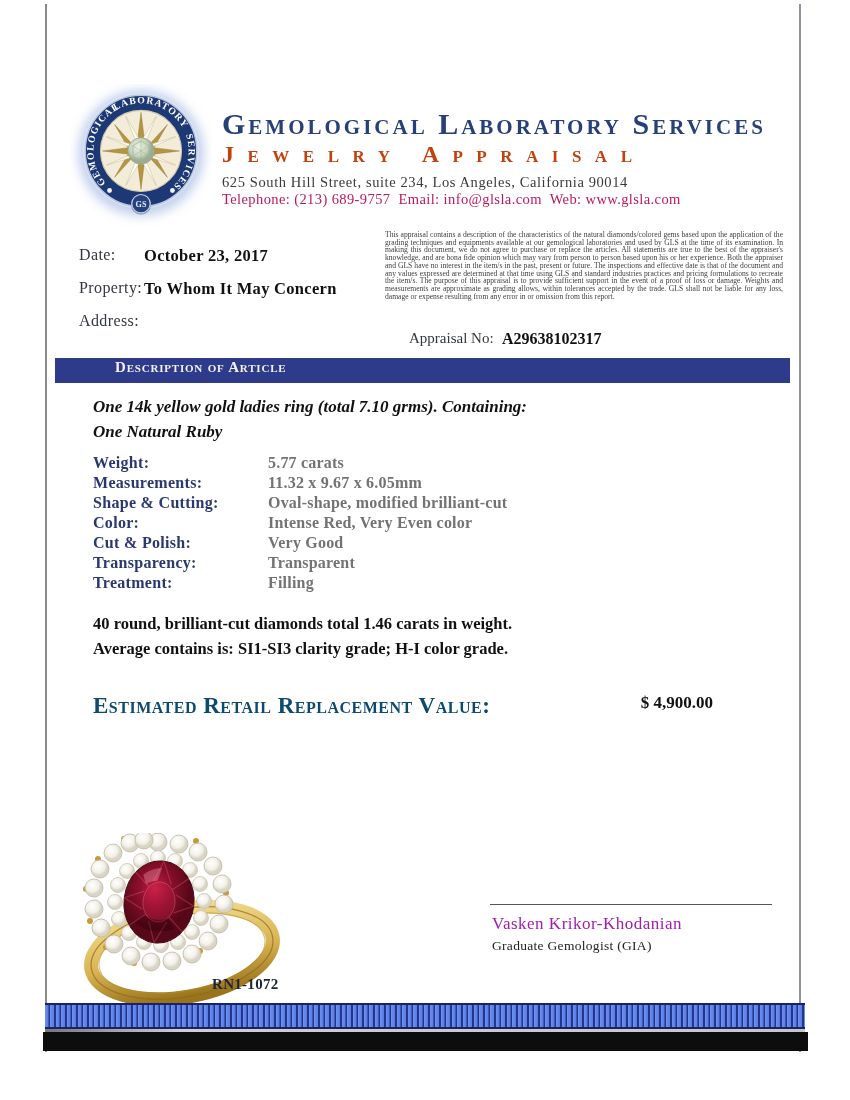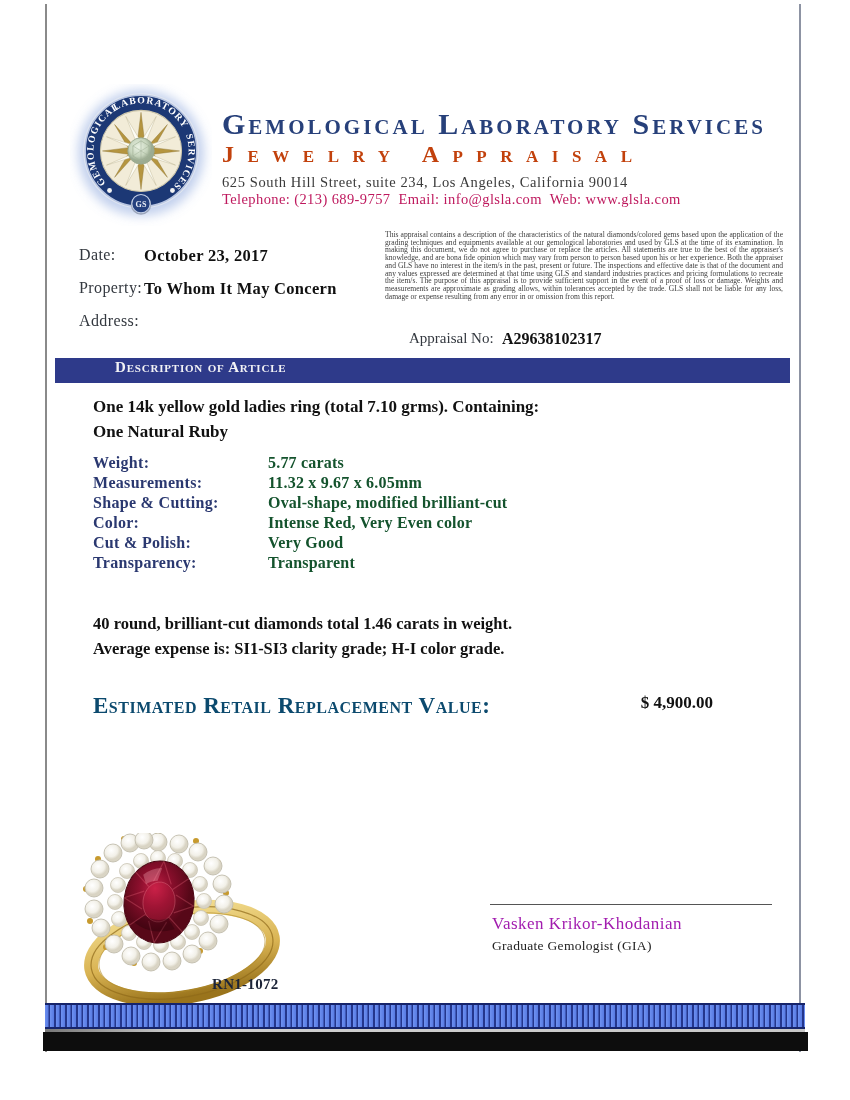--- a/index.html
+++ b/index.html
@@ -30,25 +30,25 @@
   .appr-row { position:absolute; left:385px; top:330px; display:flex;margin-left:24px; }
   .appr-label { font-size:15px; color:#33383f; width:93px; }
   .appr-value { font-size:16px; font-weight:bold; color:#111; }
 
   
   .section-bar { position:absolute; left:55px; top:358px; width:735px; height:25px; background:#2e3a8a;
                  color:#f2f2f5; font-variant:small-caps; font-size:15px; font-weight:600; letter-spacing:0.8px;
                  padding-left:60px; line-height:19px; }
 
   
-  .intro { position:absolute; left:93px; top:394px; width:620px; font-size:17px; font-weight:bold; line-height:25px; color:#111; }
+  .intro { position:absolute; left:93px; top:394px; width:620px; font-size:17px; font-weight:bold; line-height:25px; color:#111;font-style:italic; }
   .attr-table { position:absolute; left:93px; top:454px; width:620px; }
   .attr-row { display:flex; height:20px; }
   .attr-label { width:175px; font-size:16px; font-weight:bold; color:#2a3870; letter-spacing:0.3px; }
-  .attr-value { font-size:16px; font-weight:bold; color:#14532d; letter-spacing:0.2px; }
+  .attr-value { font-size:16px; font-weight:bold; color:#737373; letter-spacing:0.2px; }
 
   .diamonds { position:absolute; left:93px; top:611px; width:620px; font-size:16.5px; font-weight:bold; line-height:25px; color:#111; }
 
   .valuation { position:absolute; left:93px; top:693px; width:620px; display:flex; justify-content:space-between; }
   .val-label { font-variant:small-caps; font-weight:bold; font-size:23px; color:#0c4a6e; letter-spacing:0.5px; }
   .val-amount { font-size:17px; font-weight:bold; color:#111; }
 
   
   .ring-fig { position:absolute; left:58px; top:833px; width:252px; height:172px; }
   .ring-ref { position:absolute; left:212px; top:976px; font-size:15px; font-weight:bold; color:#1c2438; letter-spacing:0.3px; }
@@ -190,25 +190,29 @@
       <span class="attr-value">Intense Red, Very Even color</span>
     </div>
     <div class="attr-row">
       <span class="attr-label">Cut &amp; Polish:</span>
       <span class="attr-value">Very Good</span>
     </div>
     <div class="attr-row">
       <span class="attr-label">Transparency:</span>
       <span class="attr-value">Transparent</span>
     </div>
+    <div class="attr-row">
+      <span class="attr-label">Treatment:</span>
+      <span class="attr-value">Filling</span>
+    </div>
   </div>
 
   <div class="diamonds">
     <div>40 round, brilliant-cut diamonds total 1.46 carats in weight.</div>
-    <div>Average expense is: SI1-SI3 clarity grade; H-I color grade.</div>
+    <div>Average contains is: SI1-SI3 clarity grade; H-I color grade.</div>
   </div>
 
   <div class="valuation">
     <span class="val-label">Estimated Retail Replacement Value:</span>
     <span class="val-amount">$ 4,900.00</span>
   </div>
 
   <div class="ring-fig">
     <svg width="252" height="172" viewBox="0 0 252 172">
       <defs>

